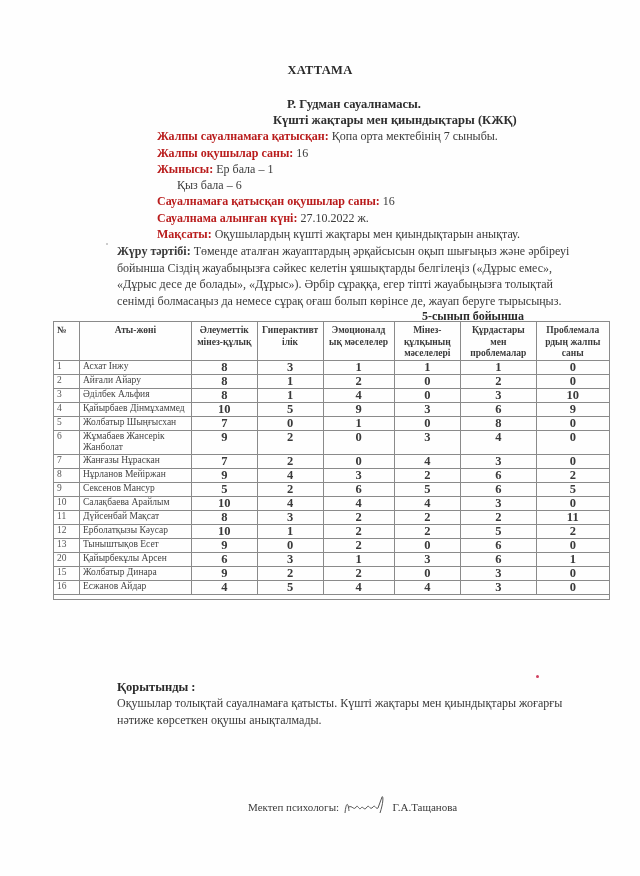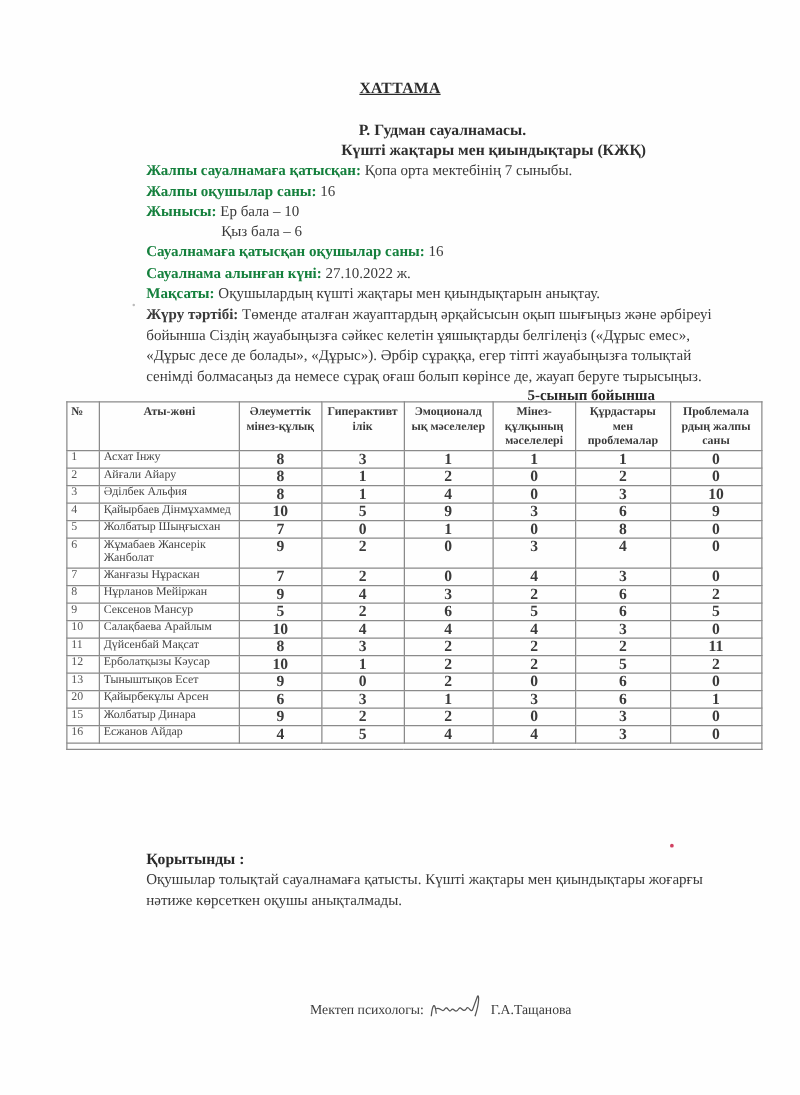--- a/index.html
+++ b/index.html
@@ -6,29 +6,28 @@
     body {
       width: 640px; height: 876px; position: relative; overflow: hidden;
       font-family: "Liberation Serif", serif; color: #333333;
       background: #fefefe;
     }
     .page { position: absolute; left: 0; top: 0; width: 640px; height: 876px; }
     .title {
       position: absolute; left: 0; width: 640px; top: 63px;
       text-align: center; font-weight: bold; font-size: 12.5px; letter-spacing: 0.3px;
       color: #2a2a2a;
-      text-decoration: underline;
     }
     .subtitle {
       position: absolute; font-weight: bold; font-size: 12.5px; color: #2e2e2e;
     }
     .line {
       position: absolute; left: 117px; font-size: 12px; color: #3a3a3a; white-space: nowrap;
     }
-    .line b { color: #15803d; }
+    .line b { color: #b91c1c; margin-left: 40px; }
     .para {
       position: absolute; left: 117px; width: 470px; font-size: 12px; line-height: 16.5px; color: #3a3a3a;
     }
     .section-title {
       position: absolute; left: 0; width: 524px; top: 309px; text-align: right;
       font-weight: bold; font-size: 12px; color: #2a2a2a;
     }
     table.data {
       position: absolute; left: 53px; top: 321px; width: 557px;
       border-collapse: collapse; font-size: 9.5px;
@@ -75,21 +74,21 @@
     <span>Қопа  орта  мектебінің  7   сыныбы.</span>
   </div>
 
   <div class="line" style="top:146px;">
     <b>Жалпы оқушылар саны:</b>
     <span>16</span>
   </div>
 
   <div class="line" style="top:162px;">
     <b>Жынысы:</b>
-    <span>Ер бала – 10</span>
+    <span>Ер бала – 1</span>
   </div>
   <div class="line" style="top:178px; left:177px;">Қыз бала – 6</div>
 
   <div class="line" style="top:194px;">
     <b>Сауалнамаға қатысқан оқушылар саны:</b>
     <span>16</span>
   </div>
 
   <div class="line" style="top:211px;">
     <b>Сауалнама алынған  күні:</b>

